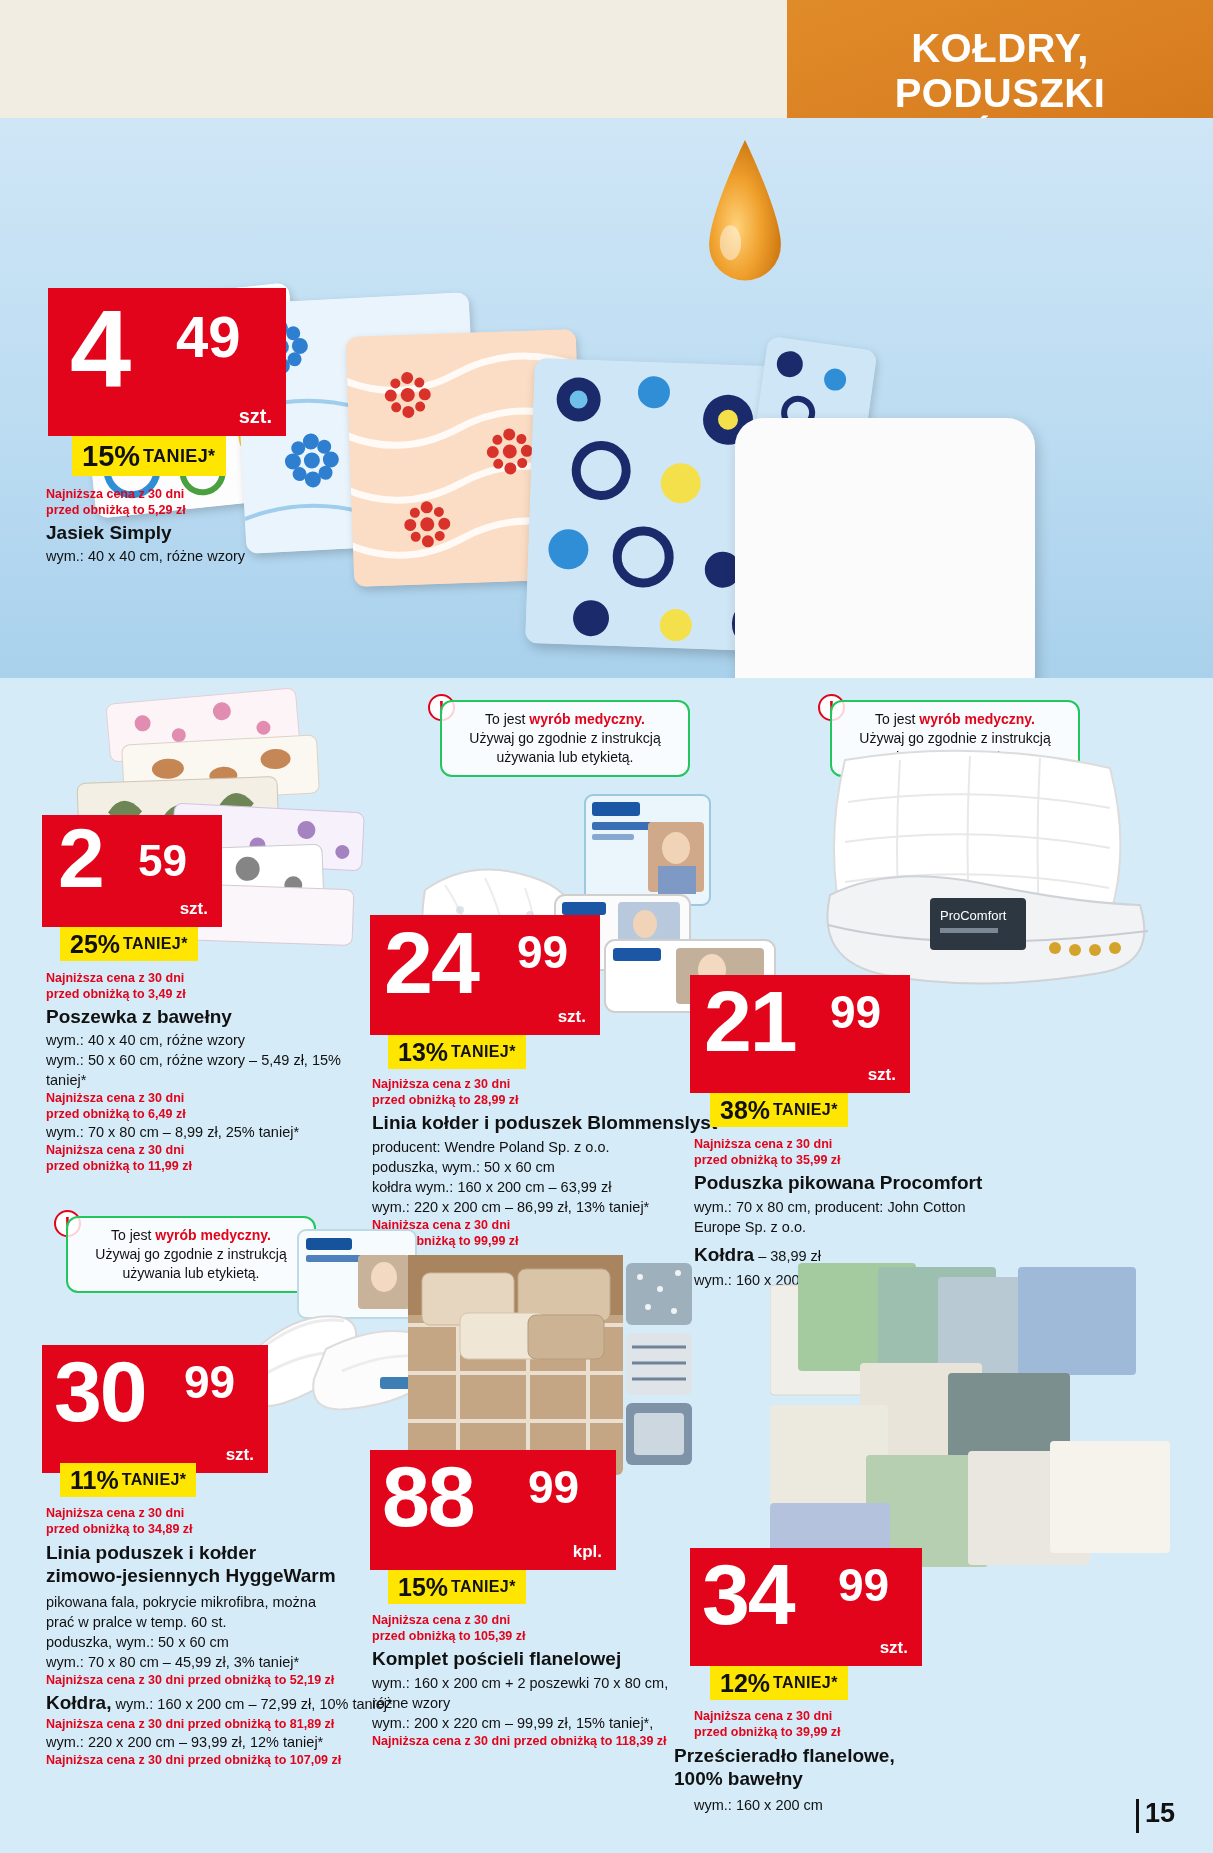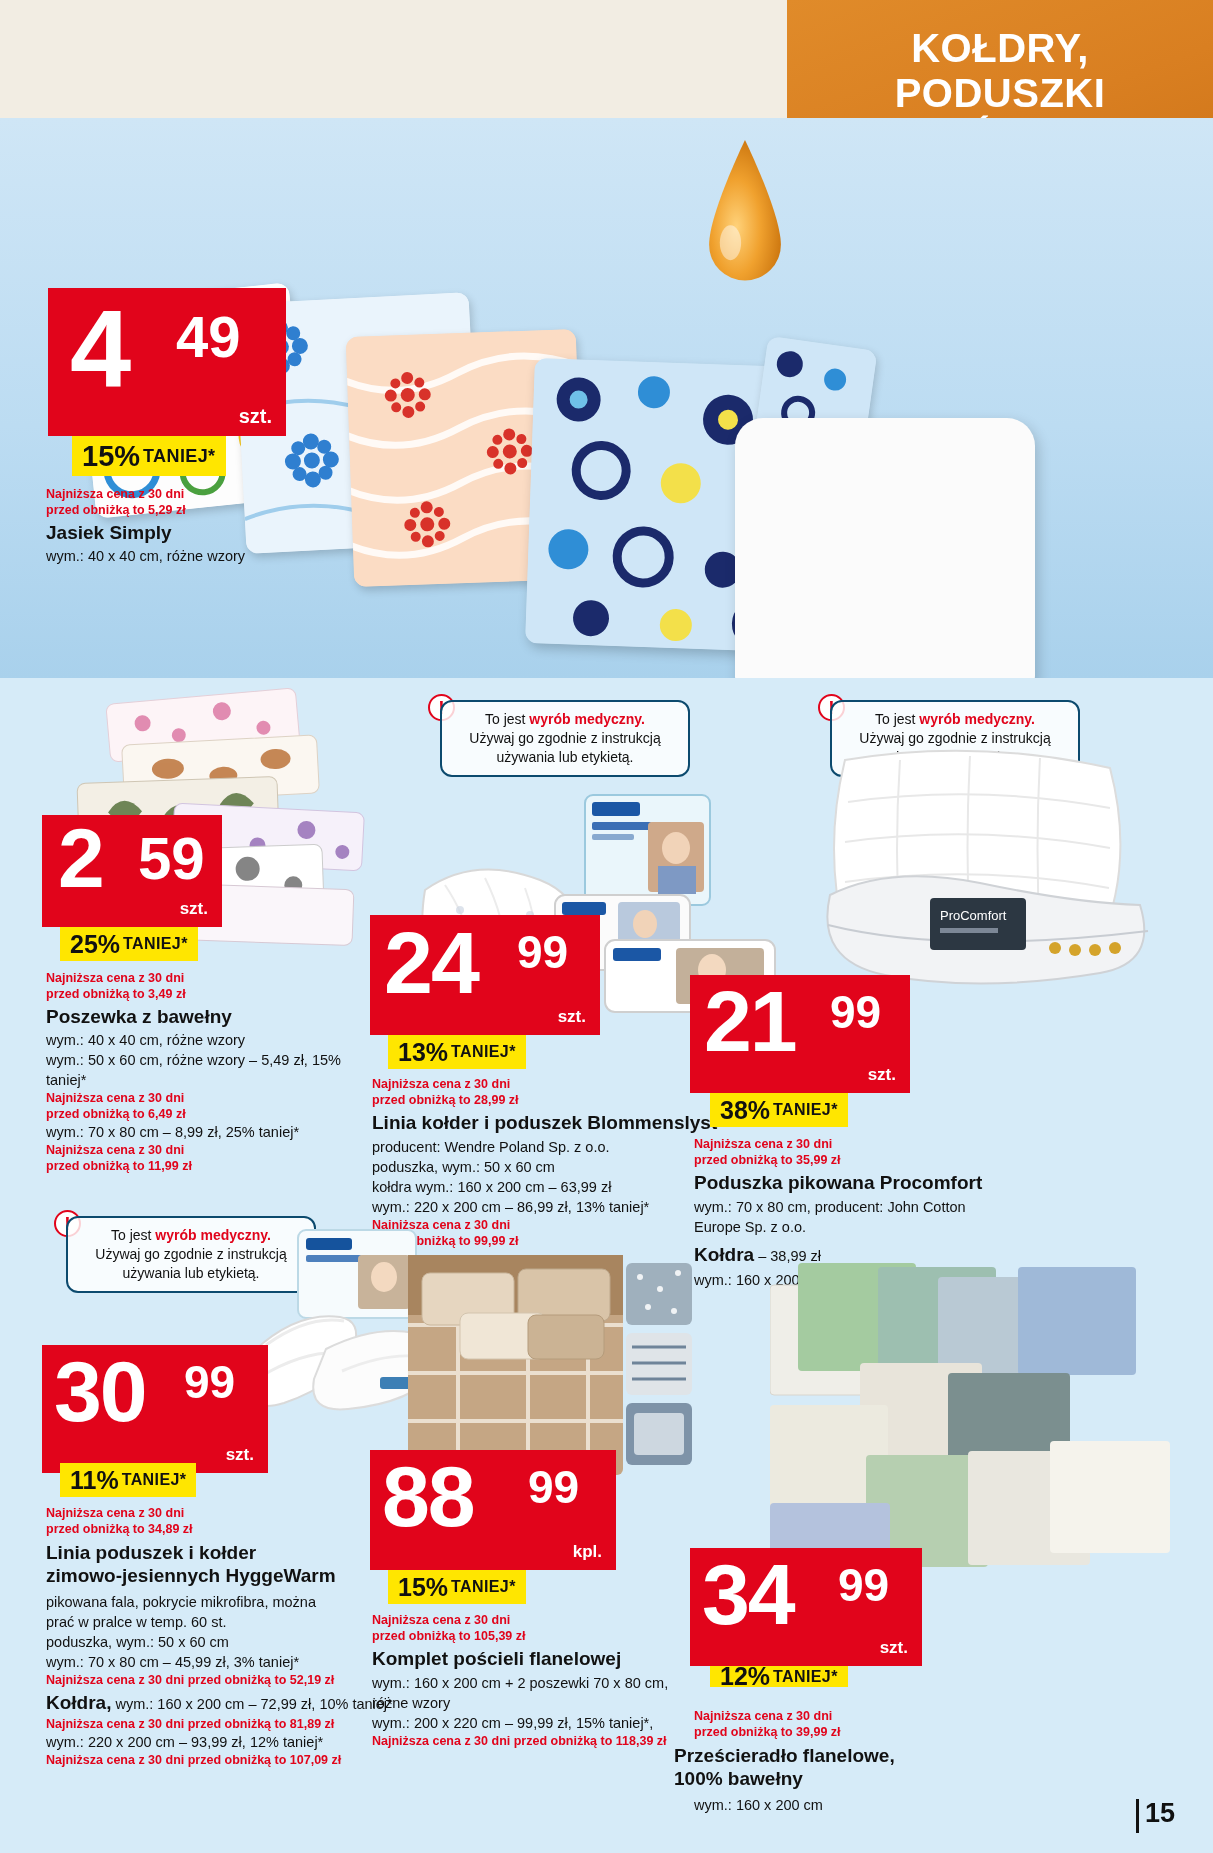--- a/index.html
+++ b/index.html
@@ -89,21 +89,21 @@
   .badge .txt { font-size: 18px; margin-left: 3px; letter-spacing: .4px; }
 
   
   .small-red { color: #e1041b; font-size: 12.5px; line-height: 1.28; font-weight: bold; }
   .prod-title { font-size: 19px; font-weight: bold; color: #111; line-height: 1.2; }
   .prod-desc { font-size: 14.5px; color: #111; line-height: 1.38; }
 
   
   .med-note {
     position: absolute;
-    border: 2px solid #0c4a6e; border-radius: 12px;
+    border: 2px solid #22c55e; border-radius: 12px;
     background: rgba(255,255,255,.82);
     padding: 8px 12px 8px 12px;
     font-size: 14px; line-height: 1.35; color: #111; text-align: center;
   }
   .med-note .bold-red { color: #e1041b; font-weight: bold; }
   .bang {
     position: absolute; width: 27px; height: 27px; border-radius: 50%;
     border: 2px solid #e1041b; background: #fff; color: #e1041b;
     font-weight: bold; font-size: 19px; text-align: center; line-height: 24px;
   }
@@ -372,21 +372,21 @@
           <circle cx="200" cy="182" r="12"></circle>
           <circle cx="245" cy="200" r="9"></circle>
       </g>
       <rect x="95" y="198" width="210" height="56" rx="8" fill="#faf6fa" stroke="#d7c9d4" transform="rotate(2 200 226)"></rect>
     </svg>
   </div>
 
   <div class="price-tag" style="left:42px; top:815px; width:180px; height:112px;">
     <div style="position:relative; width:100%; height:100%;">
       <span class="price-main" style="position:absolute; left:16px; top:6px; font-size:84px;">2</span>
-      <span class="price-cents" style="position:absolute; left:96px; top:14px; font-size:60px;">59</span>
+      <span class="price-cents" style="position:absolute; left:96px; top:24px; font-size:44px;">59</span>
       <span class="price-unit" style="font-size:17px;">szt.</span>
     </div>
   </div>
   <div class="badge" style="left:60px; top:927px; height:34px;">
     <span class="pct" style="font-size:25px;">25%</span>
     <span class="txt" style="font-size:16px;">TANIEJ*</span>
   </div>
   <div class="small-red" style="position:absolute; left:46px; top:970px;">
     <div>Najniższa cena z 30 dni</div>
     <div>przed obniżką to 3,49 zł</div>
@@ -677,21 +677,21 @@
     </svg>
   </div>
 
   <div class="price-tag" style="left:690px; top:1548px; width:232px; height:118px;">
     <div style="position:relative; width:100%; height:100%;">
       <span class="price-main" style="position:absolute; left:12px; top:8px; font-size:86px;">34</span>
       <span class="price-cents" style="position:absolute; left:148px; top:14px; font-size:46px;">99</span>
       <span class="price-unit" style="font-size:17px;">szt.</span>
     </div>
   </div>
-  <div class="badge" style="left:710px; top:1666px; height:21px;">
+  <div class="badge" style="left:710px; top:1666px; height:34px;">
     <span class="pct" style="font-size:25px;">12%</span>
     <span class="txt" style="font-size:16px;">TANIEJ*</span>
   </div>
   <div class="small-red" style="position:absolute; left:694px; top:1708px;">
     <div>Najniższa cena z 30 dni</div>
     <div>przed obniżką to 39,99 zł</div>
   </div>
   <div style="position:absolute; left:674px; top:1745px; width:330px;">
     <div class="prod-title">Prześcieradło flanelowe,</div>
     <div class="prod-title">100% bawełny</div>

